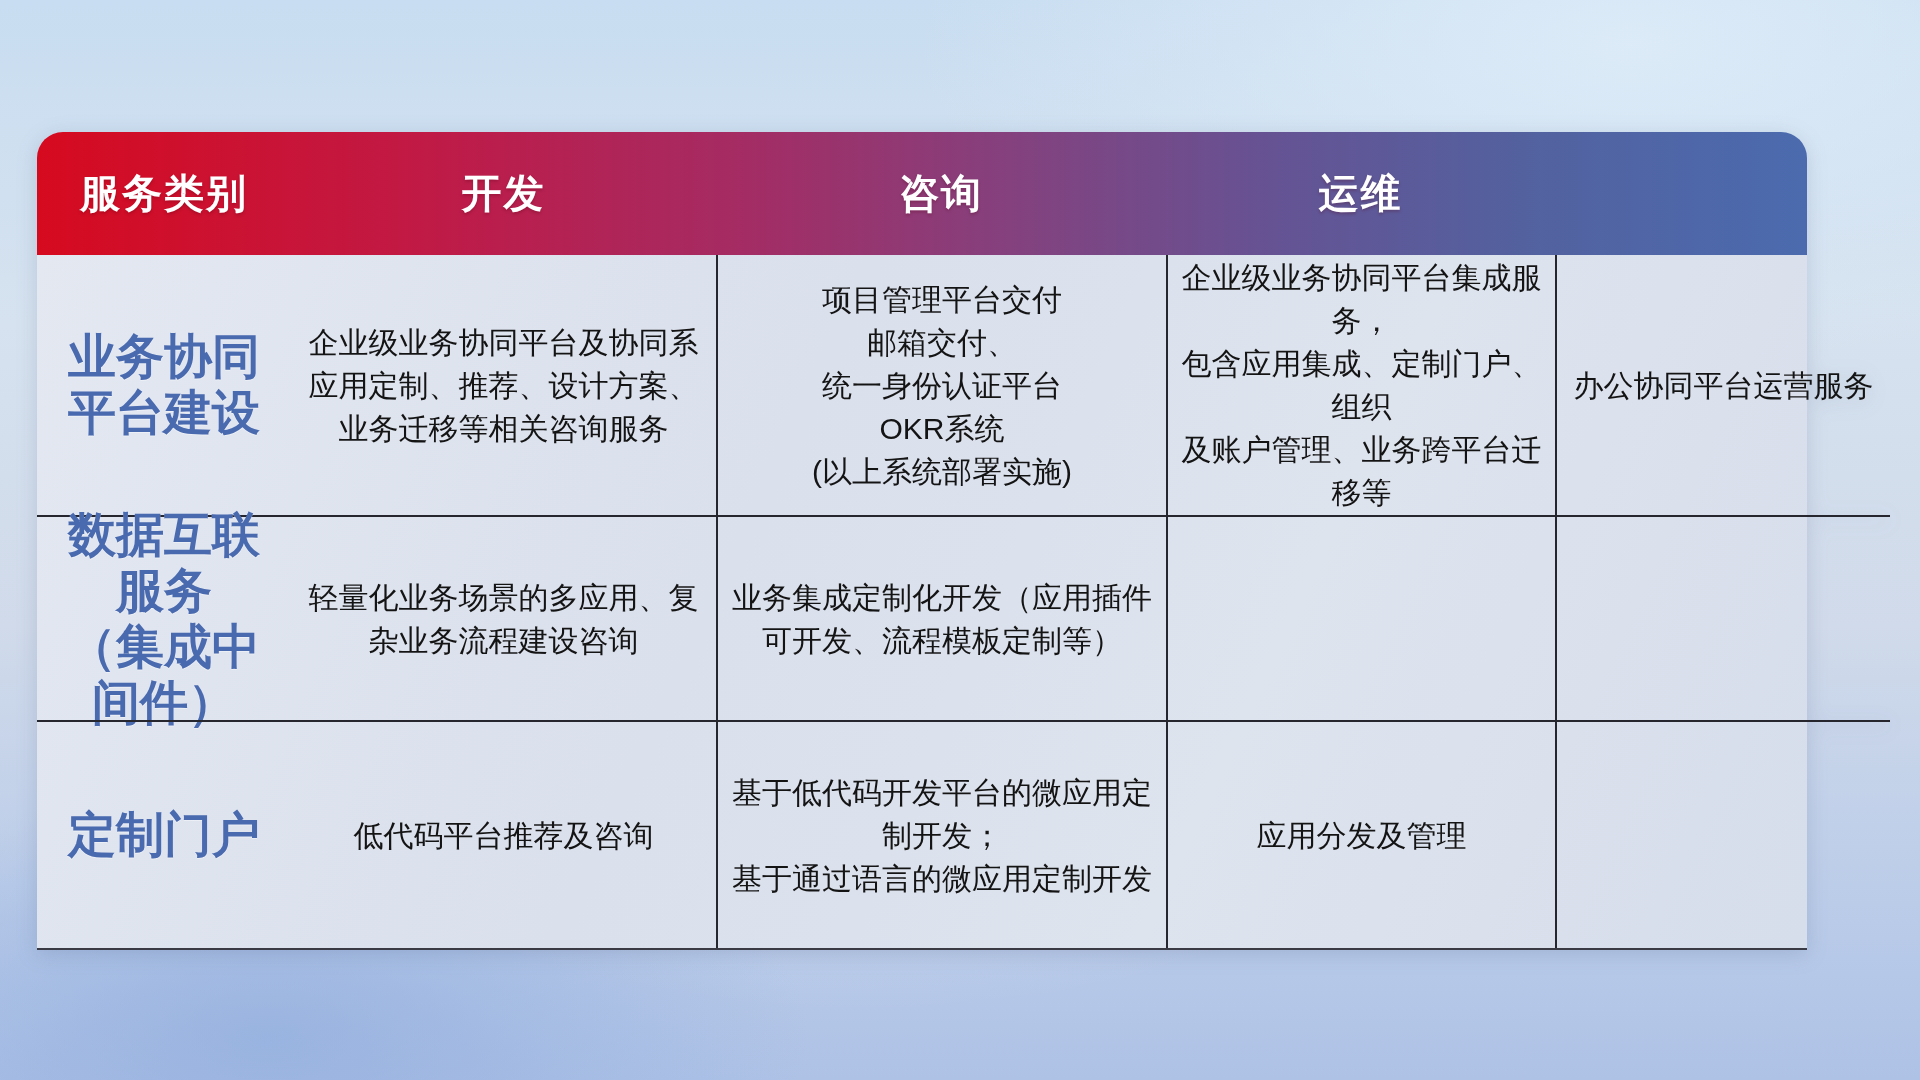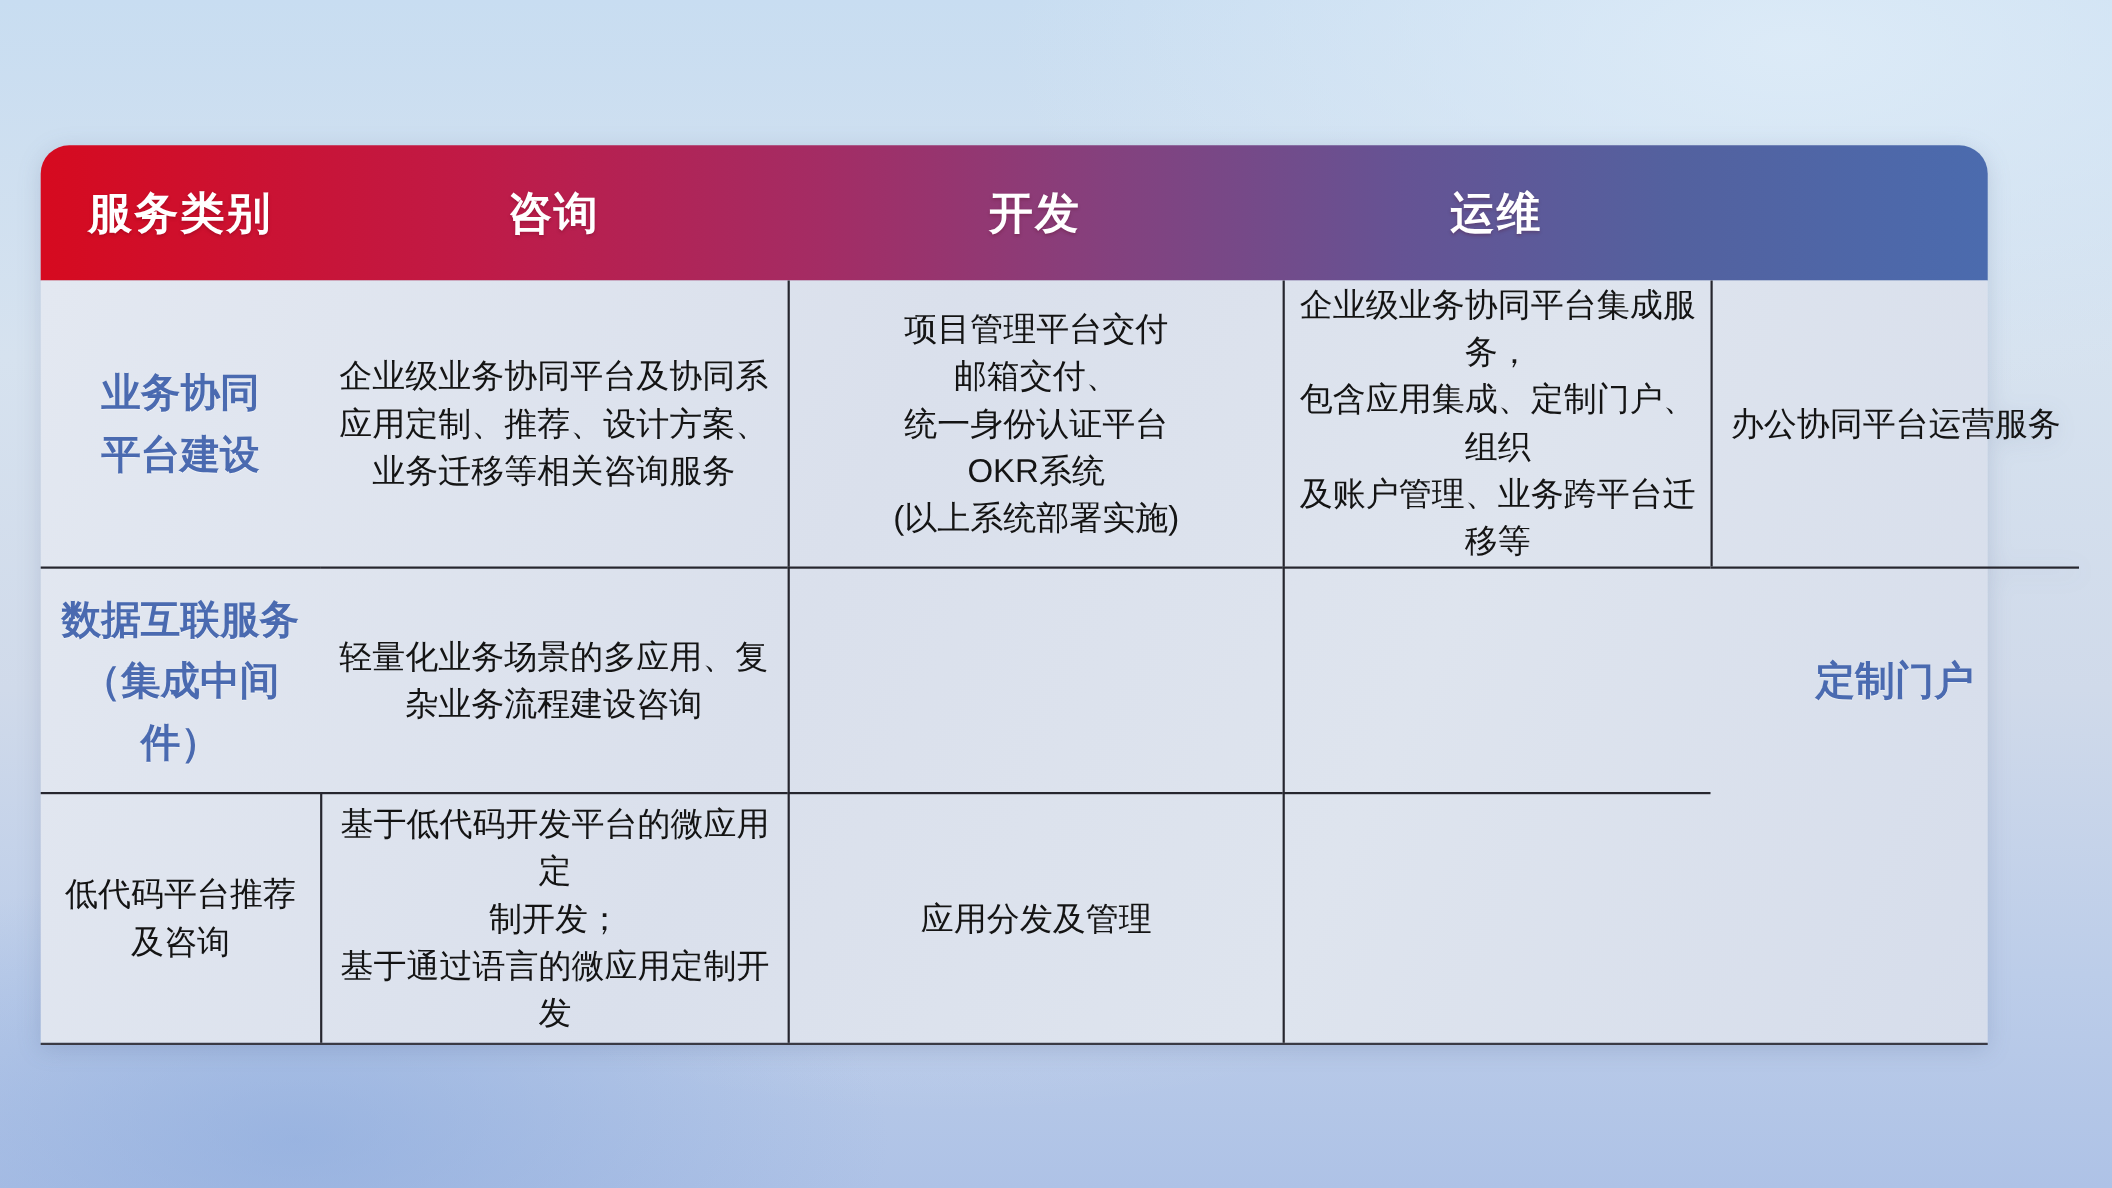--- a/index.html
+++ b/index.html
@@ -48,34 +48,34 @@
     text-align:center;
     font-size:30px; line-height:43px; color:#141414;
     white-space:pre-line;
     padding:8px 12px;
   }
   .cell.bl { border-left:2px solid #26262e; }
   .cell.bt { border-top:2px solid #26262e; }
 
   .row-label {
     color:#4a6ab0; font-weight:bold;
-    font-size:36px; line-height:56px;
+    font-size:48px; line-height:56px;
     text-shadow:0 1px 0 rgba(255,255,255,0.4);
   }
 </style>
 </head>
 <body>
 
 <div class="page">
   <div class="table-wrap">
 
     <div class="thead grid-cols">
       <div class="th">服务类别</div>
+      <div class="th">开发</div>
       <div class="th">咨询</div>
-      <div class="th">开发</div>
       <div class="th">运维</div>
     </div>
 
     <div class="tbody grid-cols">
 
       <div class="cell row-label">业务协同
 平台建设</div>
       <div class="cell">企业级业务协同平台及协同系
 应用定制、推荐、设计方案、
 业务迁移等相关咨询服务</div>
@@ -86,20 +86,22 @@
 (以上系统部署实施)</div>
       <div class="cell bl">企业级业务协同平台集成服务，
 包含应用集成、定制门户、组织
 及账户管理、业务跨平台迁移等</div>
       <div class="cell bl">办公协同平台运营服务</div>
 
       <div class="cell row-label bt">数据互联服务
 （集成中间件）</div>
       <div class="cell bt">轻量化业务场景的多应用、复
 杂业务流程建设咨询</div>
+      <div class="cell bl bt">业务集成定制化开发（应用插件
+可开发、流程模板定制等）</div>
       <div class="cell bl bt"></div>
       <div class="cell bl bt"></div>
 
       <div class="cell row-label bt">定制门户</div>
       <div class="cell bt">低代码平台推荐及咨询</div>
       <div class="cell bl bt">基于低代码开发平台的微应用定
 制开发；
 基于通过语言的微应用定制开发</div>
       <div class="cell bl bt">应用分发及管理</div>
       <div class="cell bl bt"></div>

